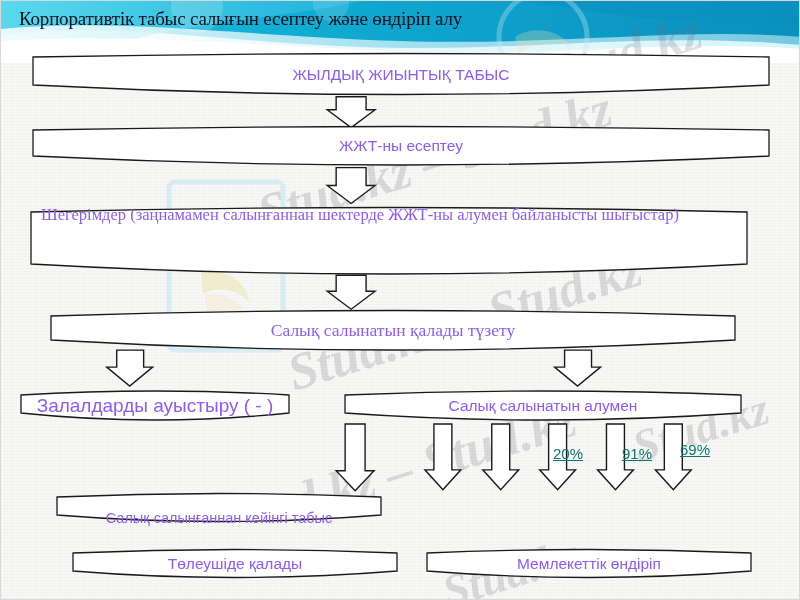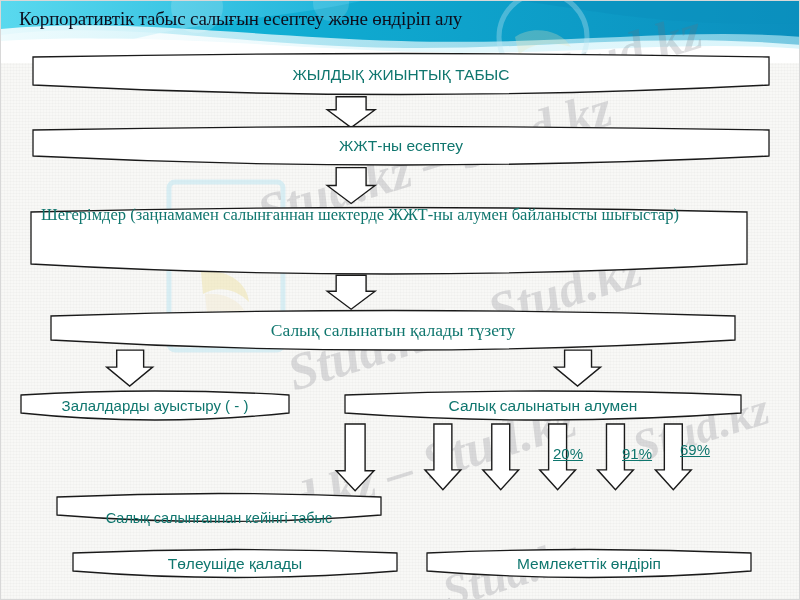--- a/index.html
+++ b/index.html
@@ -57,21 +57,21 @@
     display:flex;
     align-items:center;
     box-sizing:border-box;
     z-index:5;
     pointer-events:auto;
   }
   .node .cap{position:absolute;inset:0;}
   .node .txt{
     position:relative;
     width:100%;
-    color:#0f766e;
+    color:#8b5cf6;
     line-height:1.28;
     z-index:2;
   }
   .sans{font-family:"Liberation Sans", sans-serif;}
   .serif{font-family:"Liberation Serif", serif;}
   .center{text-align:center;}
   .left{text-align:left;}
   .pct{
     position:absolute;
     font-family:"Liberation Sans", sans-serif;
@@ -184,21 +184,21 @@
     <svg class="cap" viewBox="0 0 712 45" preserveAspectRatio="none">
       <path d="M14,7 Q356,-4 698,7 L698,31 Q356,51 14,31 Z" fill="#ffffff" stroke="#1a1a1a" stroke-width="1.3"></path>
     </svg>
     <div class="txt serif center" style="font-size:17.5px;margin-top:-2px;">Салық салынатын қалады түзету</div>
   </div>
 
   <div class="node" style="left:14px;top:386px;width:280px;height:38px;">
     <svg class="cap" viewBox="0 0 280 38" preserveAspectRatio="none">
       <path d="M6,8 Q140,0 274,8 L274,26 Q140,40 6,26 Z" fill="#ffffff" stroke="#1a1a1a" stroke-width="1.3"></path>
     </svg>
-    <div class="txt sans center" style="font-size:15px;">Залалдарды ауыстыру  ( - )</div>
+    <div class="txt sans center" style="font-size:19px;">Залалдарды ауыстыру  ( - )</div>
   </div>
 
   <div class="node" style="left:336px;top:386px;width:412px;height:38px;">
     <svg class="cap" viewBox="0 0 412 38" preserveAspectRatio="none">
       <path d="M8,8 Q206,0 404,8 L404,26 Q206,40 8,26 Z" fill="#ffffff" stroke="#1a1a1a" stroke-width="1.3"></path>
     </svg>
     <div class="txt sans center" style="font-size:15.5px;">Салық салынатын алумен</div>
   </div>
 
   <div class="pct" style="left:552px;top:444px;">20%</div>

